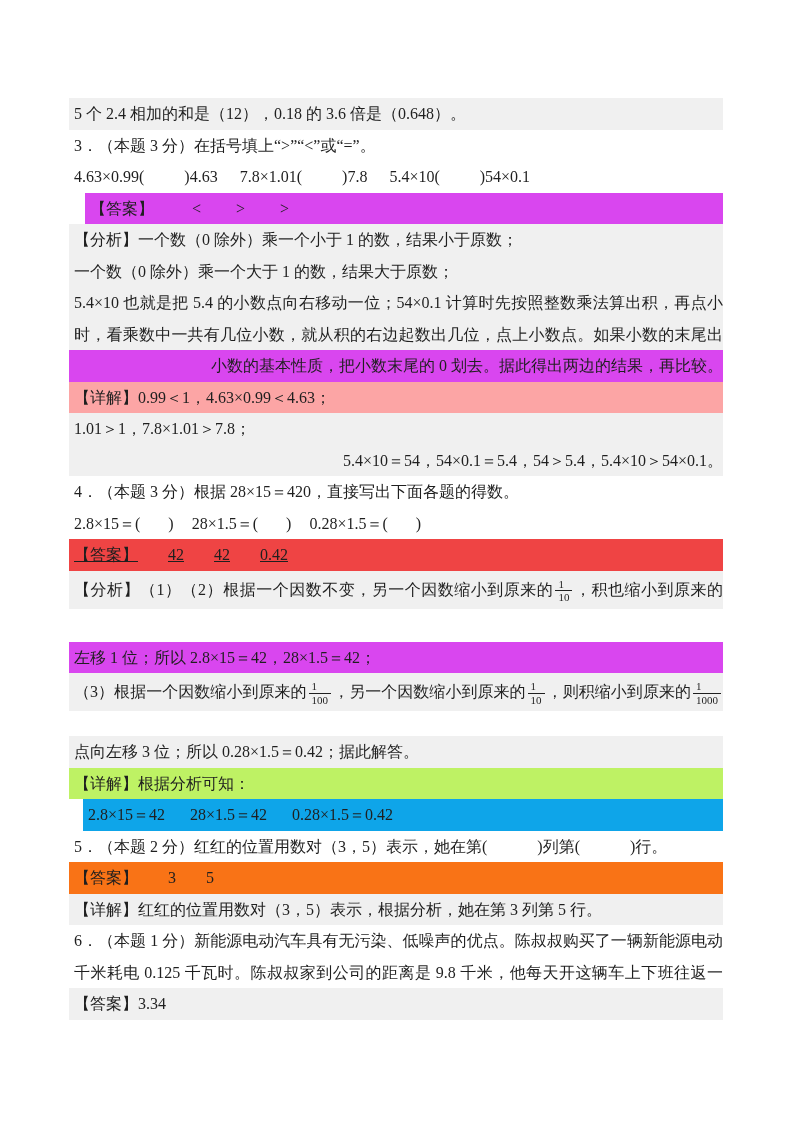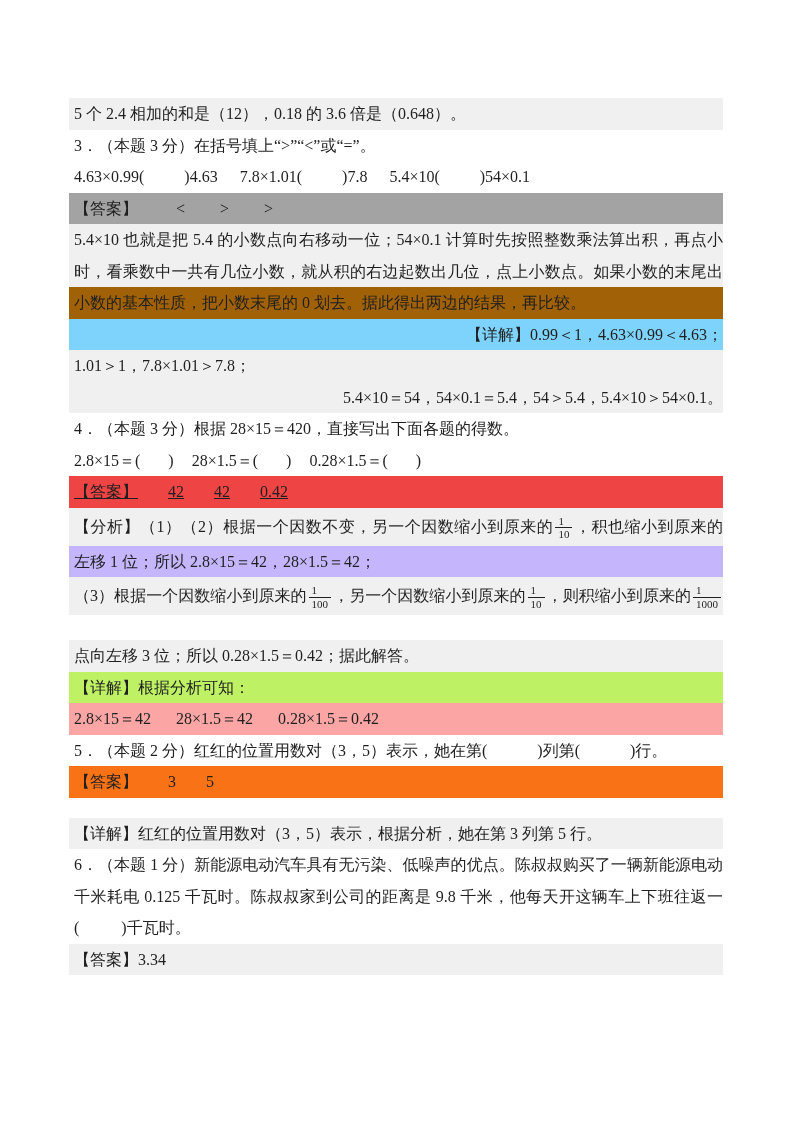--- a/index.html
+++ b/index.html
@@ -30,37 +30,38 @@
   .frac .den{display:block;padding:0 3px;}
 </style>
 </head>
 <body>
 
 <div class="page">
   <div class="lines" id="lines" style="color: rgb(31, 31, 31);">
       <div class="line hl" style="background: rgb(240, 240, 240);"><span class="run">5 个 2.4 相加的和是（12），0.18 的 3.6 倍是（0.648）。</span></div>
       <div class="line"><span class="run">3．（本题 3 分）在括号填上“&gt;”“&lt;”或“=”。</span></div>
       <div class="line"><span class="run">4.63×0.99(</span><span class="tab" style="width: 40px;"></span><span class="run">)4.63</span><span class="tab" style="width: 22px;"></span><span class="run">7.8×1.01(</span><span class="tab" style="width: 40px;"></span><span class="run">)7.8</span><span class="tab" style="width: 22px;"></span><span class="run">5.4×10(</span><span class="tab" style="width: 40px;"></span><span class="run">)54×0.1</span></div>
-      <div class="line hl" style="background: #a3a3a3;"><span class="run">【答案】</span><span class="tab" style="width: 38px;"></span><span class="run">&lt;</span><span class="tab" style="width: 35px;"></span><span class="run">&gt;</span><span class="tab" style="width: 35px;"></span><span class="run">&gt;</span></div>
+      <div class="line hl" style="background: #d946ef; margin-left: 16px;"><span class="run">【答案】</span><span class="tab" style="width: 38px;"></span><span class="run">&lt;</span><span class="tab" style="width: 35px;"></span><span class="run">&gt;</span><span class="tab" style="width: 35px;"></span><span class="run">&gt;</span></div>
+      <div class="line hl" style="background: rgb(240, 240, 240);"><span class="run">【分析】一个数（0 除外）乘一个小于 1 的数，结果小于原数；</span></div>
+      <div class="line hl" style="background: rgb(240, 240, 240);"><span class="run">一个数（0 除外）乘一个大于 1 的数，结果大于原数；</span></div>
       <div class="line hl justify" style="background: rgb(240, 240, 240);"><span class="run">5.4×10 也就是把 5.4 的小数点向右移动一位；54×0.1 计算时先按照整数乘法算出积，再点小数点；点小数点</span></div>
       <div class="line hl justify" style="background: rgb(240, 240, 240);"><span class="run">时，看乘数中一共有几位小数，就从积的右边起数出几位，点上小数点。如果小数的末尾出现 0 时，根据</span></div>
-      <div class="line hl" style="background: #a16207;"><span class="run">小数的基本性质，把小数末尾的 0 划去。据此得出两边的结果，再比较。</span></div>
-      <div class="line hl" style="background: #7dd3fc; text-align: right;"><span class="run">【详解】0.99＜1，4.63×0.99＜4.63；</span></div>
+      <div class="line hl" style="background: #d946ef; text-align: right;"><span class="run">小数的基本性质，把小数末尾的 0 划去。据此得出两边的结果，再比较。</span></div>
+      <div class="line hl" style="background: #fca5a5;"><span class="run">【详解】0.99＜1，4.63×0.99＜4.63；</span></div>
       <div class="line hl" style="background: rgb(240, 240, 240);"><span class="run">1.01＞1，7.8×1.01＞7.8；</span></div>
       <div class="line hl" style="background: rgb(240, 240, 240); text-align: right;"><span class="run">5.4×10＝54，54×0.1＝5.4，54＞5.4，5.4×10＞54×0.1。</span></div>
       <div class="line"><span class="run">4．（本题 3 分）根据 28×15＝420，直接写出下面各题的得数。</span></div>
       <div class="line"><span class="run">2.8×15＝(</span><span class="tab" style="width: 28px;"></span><span class="run">)</span><span class="tab" style="width: 18px;"></span><span class="run">28×1.5＝(</span><span class="tab" style="width: 28px;"></span><span class="run">)</span><span class="tab" style="width: 18px;"></span><span class="run">0.28×1.5＝(</span><span class="tab" style="width: 28px;"></span><span class="run">)</span></div>
       <div class="line hl" style="background: #ef4444; text-decoration: underline;"><span class="run">【答案】</span><span class="tab" style="width: 30px;"></span><span class="run">42</span><span class="tab" style="width: 30px;"></span><span class="run">42</span><span class="tab" style="width: 30px;"></span><span class="run">0.42</span></div>
       <div class="line hl tall justify" style="background: rgb(240, 240, 240);"><span class="run">【分析】（1）（2）根据一个因数不变，另一个因数缩小到原来的</span><span class="frac"><span class="num">1</span><span class="den">10</span></span><span class="run">，积也缩小到原来的</span></div>
-      <div class="line hl" style="background: #c4b5fd;"><span class="run">左移 1 位；所以 2.8×15＝42，28×1.5＝42；</span></div>
+      <div class="line hl" style="background: #d946ef; margin-top: 33px;"><span class="run">左移 1 位；所以 2.8×15＝42，28×1.5＝42；</span></div>
       <div class="line hl tall justify" style="background: rgb(240, 240, 240);"><span class="run">（3）根据一个因数缩小到原来的</span><span class="frac"><span class="num">1</span><span class="den">100</span></span><span class="run">，另一个因数缩小到原来的</span><span class="frac"><span class="num">1</span><span class="den">10</span></span><span class="run">，则积缩小到原来的</span><span class="frac"><span class="num">1</span><span class="den">1000</span></span></div>
       <div class="line hl" style="background: rgb(240, 240, 240); margin-top: 25px;"><span class="run">点向左移 3 位；所以 0.28×1.5＝0.42；据此解答。</span></div>
       <div class="line hl" style="background: #bef264;"><span class="run">【详解】根据分析可知：</span></div>
-      <div class="line hl" style="background: #fca5a5;"><span class="run">2.8×15＝42</span><span class="tab" style="width: 25px;"></span><span class="run">28×1.5＝42</span><span class="tab" style="width: 25px;"></span><span class="run">0.28×1.5＝0.42</span></div>
+      <div class="line hl" style="background: #0ea5e9; margin-left: 14px;"><span class="run">2.8×15＝42</span><span class="tab" style="width: 25px;"></span><span class="run">28×1.5＝42</span><span class="tab" style="width: 25px;"></span><span class="run">0.28×1.5＝0.42</span></div>
       <div class="line"><span class="run">5．（本题 2 分）红红的位置用数对（3，5）表示，她在第(</span><span class="tab" style="width: 50px;"></span><span class="run">)列第(</span><span class="tab" style="width: 50px;"></span><span class="run">)行。</span></div>
       <div class="line hl" style="background: #f97316;"><span class="run">【答案】</span><span class="tab" style="width: 30px;"></span><span class="run">3</span><span class="tab" style="width: 30px;"></span><span class="run">5</span></div>
-      <div class="line hl" style="background: rgb(240, 240, 240); margin-top: 20px;"><span class="run">【详解】红红的位置用数对（3，5）表示，根据分析，她在第 3 列第 5 行。</span></div>
+      <div class="line hl" style="background: rgb(240, 240, 240);"><span class="run">【详解】红红的位置用数对（3，5）表示，根据分析，她在第 3 列第 5 行。</span></div>
       <div class="line justify"><span class="run">6．（本题 1 分）新能源电动汽车具有无污染、低噪声的优点。陈叔叔购买了一辆新能源电动汽车，该车每</span></div>
       <div class="line justify"><span class="run">千米耗电 0.125 千瓦时。陈叔叔家到公司的距离是 9.8 千米，他每天开这辆车上下班往返一次，一共耗电</span></div>
-      <div class="line"><span class="run">(</span><span class="tab" style="width: 42px;"></span><span class="run">)千瓦时。</span></div>
       <div class="line hl" style="background: rgb(240, 240, 240);"><span class="run">【答案】3.34</span></div>
     </div>
 </div>
 
 </body></html>

